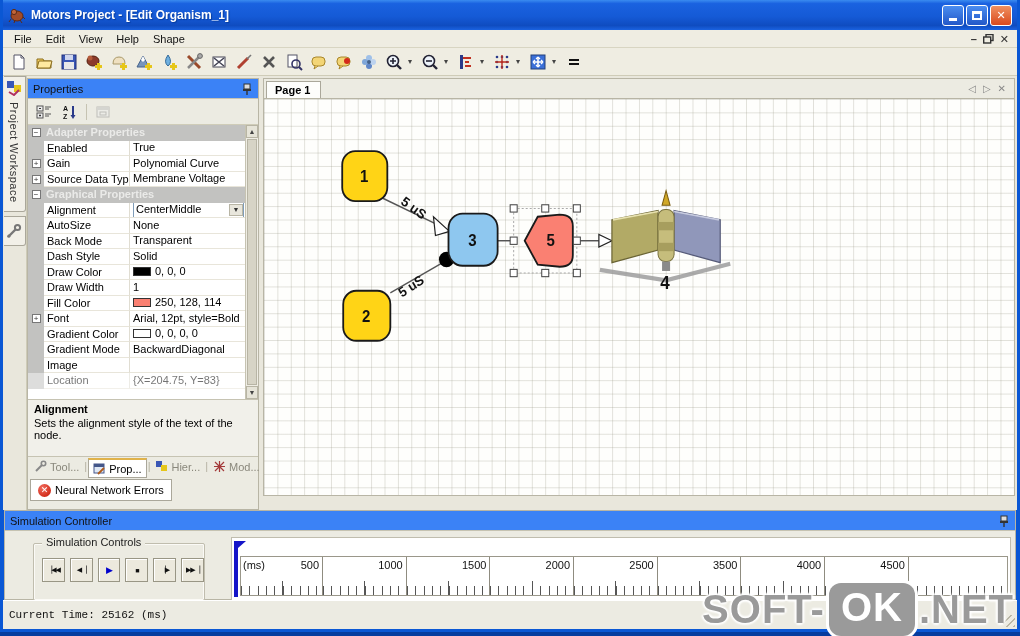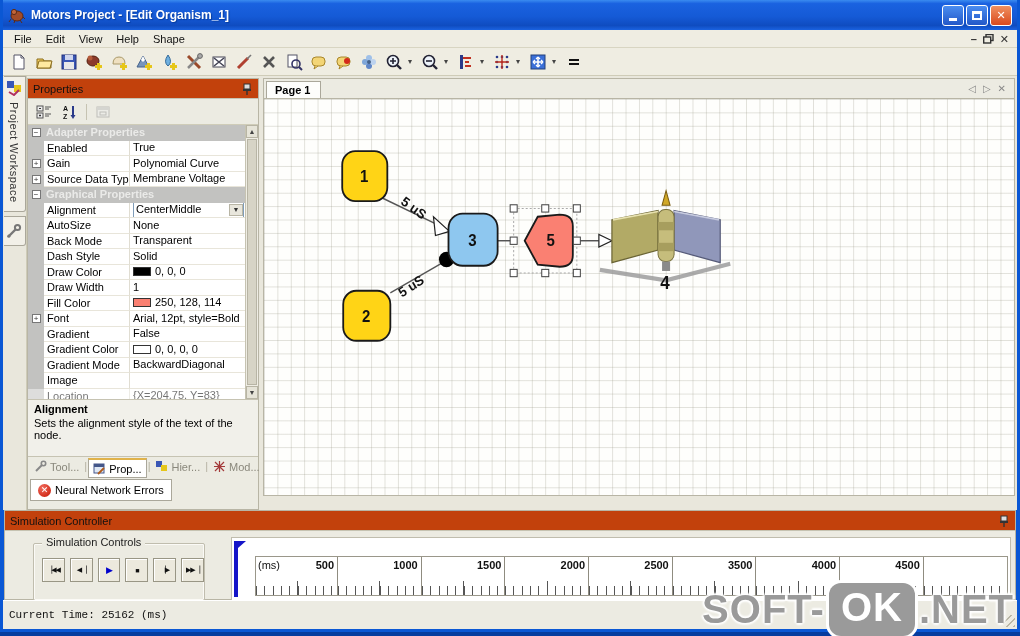--- a/index.html
+++ b/index.html
@@ -32,21 +32,21 @@
   .main { display:flex; height:434px; background:#e9e7dc; }
 
   
   .rail { width:24px; background:#e9e7dc; border-right:1px solid #cfccb8; display:flex; flex-direction:column; align-items:center; }
   .rail-tab1 { width:22px; border:1px solid #aaa79a; border-left:none; border-radius:0 0 3px 0; background:#f2f0e8; display:flex; flex-direction:column; align-items:center; padding:3px 0 8px 0; }
   .rail-text { writing-mode:vertical-rl; font-size:11px; color:#333; margin-top:6px; letter-spacing:0.5px; }
   .rail-tab2 { width:22px; height:30px; border:1px solid #aaa79a; border-left:none; border-radius:0 0 3px 0; background:#f2f0e8; display:flex; align-items:center; justify-content:center; margin-top:4px; }
 
   
   .props { width:232px; display:flex; flex-direction:column; border:1px solid #b8b5a5; background:#ecebe2; margin-top:2px; }
-  .panel-hdr { height:20px; background:#c2410c; border-bottom:1px solid #c6c3b2; display:flex; align-items:center; padding:0 5px; }
+  .panel-hdr { height:20px; background:#3b82f6; border-bottom:1px solid #c6c3b2; display:flex; align-items:center; padding:0 5px; }
   .panel-hdr .hdr-title { flex:1; color:#111; }
   .props-tools { height:26px; display:flex; align-items:center; gap:6px; padding-left:6px; border-bottom:1px solid #cfccb8; }
   .ptool { width:20px; height:20px; display:flex; align-items:center; justify-content:center; }
   .ptool-sep { width:1px; height:16px; background:#c6c3b2; }
 
   .pgrid { height:274px; display:flex; }
   .pgrid-rows { flex:1; overflow:hidden; background:#fff; }
   .prow { display:flex; height:15.5px; line-height:15px; }
   .pmargin { width:16px; background:#c2c2c0; flex:none; display:flex; align-items:center; justify-content:center; }
   .expbox { width:9px; height:9px; border:1px solid #777; background:#fff; font-size:8px; line-height:7px; text-align:center; color:#333; }
@@ -88,23 +88,23 @@
   .simpanel { height:90px; background:#ecebe2; border:1px solid #b8b5a5; margin:0 1px; }
   .sim-body { display:flex; padding:4px 4px 0 6px; }
   .groupbox { position:relative; width:172px; height:58px; border:1px solid #c0bdae; border-radius:2px; margin:8px 26px 0 22px; box-shadow:inset 0 0 0 1px #fbfaf6; }
   .groupbox legend { position:absolute; top:-8px; left:8px; background:#ecebe2; padding:0 4px; color:#222; }
   .sim-btns { display:flex; gap:5px; padding:14px 0 0 8px; }
   .sim-btn { width:24px; height:24px; background:#ece9dd; border:1px solid #999685; box-shadow:1px 1px 0 #fff inset; font-size:7px; letter-spacing:-1px; color:#111; display:flex; align-items:center; justify-content:center; }
   .sim-btn.play { color:#0000cc; font-size:9px; }
   .timeline { position:relative; flex:1; height:64px; background:#fff; border:1px solid #c0bdae; margin-top:2px; }
   .cursor { position:absolute; left:2px; top:3px; width:4px; height:56px; background:#1515c8; }
   .cursor::after { content:""; position:absolute; left:4px; top:0; border-top:7px solid #1515c8; border-right:8px solid transparent; }
-  .ruler { position:absolute; left:23px; right:2px; top:18px; height:40px; border:1px solid #9a978a; display:flex; }
+  .ruler { position:absolute; left:8px; right:2px; top:18px; height:40px; border:1px solid #9a978a; display:flex; }
   .seg { position:relative; border-right:1px solid #8f8c80; flex:none; }
-  .seg .lbl { position:absolute; top:2px; right:3px; color:#111;font-weight:bold; }
+  .seg .lbl { position:absolute; top:2px; right:3px; color:#111; }
   .seg .ms { position:absolute; top:2px; left:2px; color:#111; }
   .ticks { position:absolute; left:0; right:0; bottom:0; height:9px;
     background-image:repeating-linear-gradient(to right,#555 0 1px,transparent 1px 8.37px); }
   .seg::after { content:""; position:absolute; left:50%; bottom:0; width:1px; height:14px; background:#555; }
   .seg.tail::after { display:none; }
 
   
   .statusbar { height:29px; background:#ecebe2; border-top:1px solid #fff; display:flex; align-items:center; padding-left:6px; color:#111; position:relative;font-family:Liberation Mono, monospace; }
   .grip { position:absolute; right:2px; bottom:2px; width:12px; height:12px;
     background:repeating-linear-gradient(135deg,#b9b6a6 0 2px,transparent 2px 5px); }
@@ -447,25 +447,20 @@
                 <span class="swatch" style="background:#FA8072"></span>
                 <span>250, 128, 114</span>
               </div>
             </div>
           <div class="prow">
               <div class="pmargin">
                 <span class="expbox">+</span>
               </div>
               <div class="pname">Font</div>
               <div class="pval">Arial, 12pt, style=Bold</div>
-            </div>
-          <div class="prow">
-              <div class="pmargin"></div>
-              <div class="pname">Gradient</div>
-              <div class="pval">False</div>
             </div>
           <div class="prow">
               <div class="pmargin"></div>
               <div class="pname">Gradient Color</div>
               <div class="pval">
                 <span class="swatch" style="background:#FFFFFF"></span>
                 <span>0, 0, 0, 0</span>
               </div>
             </div>
           <div class="prow">

